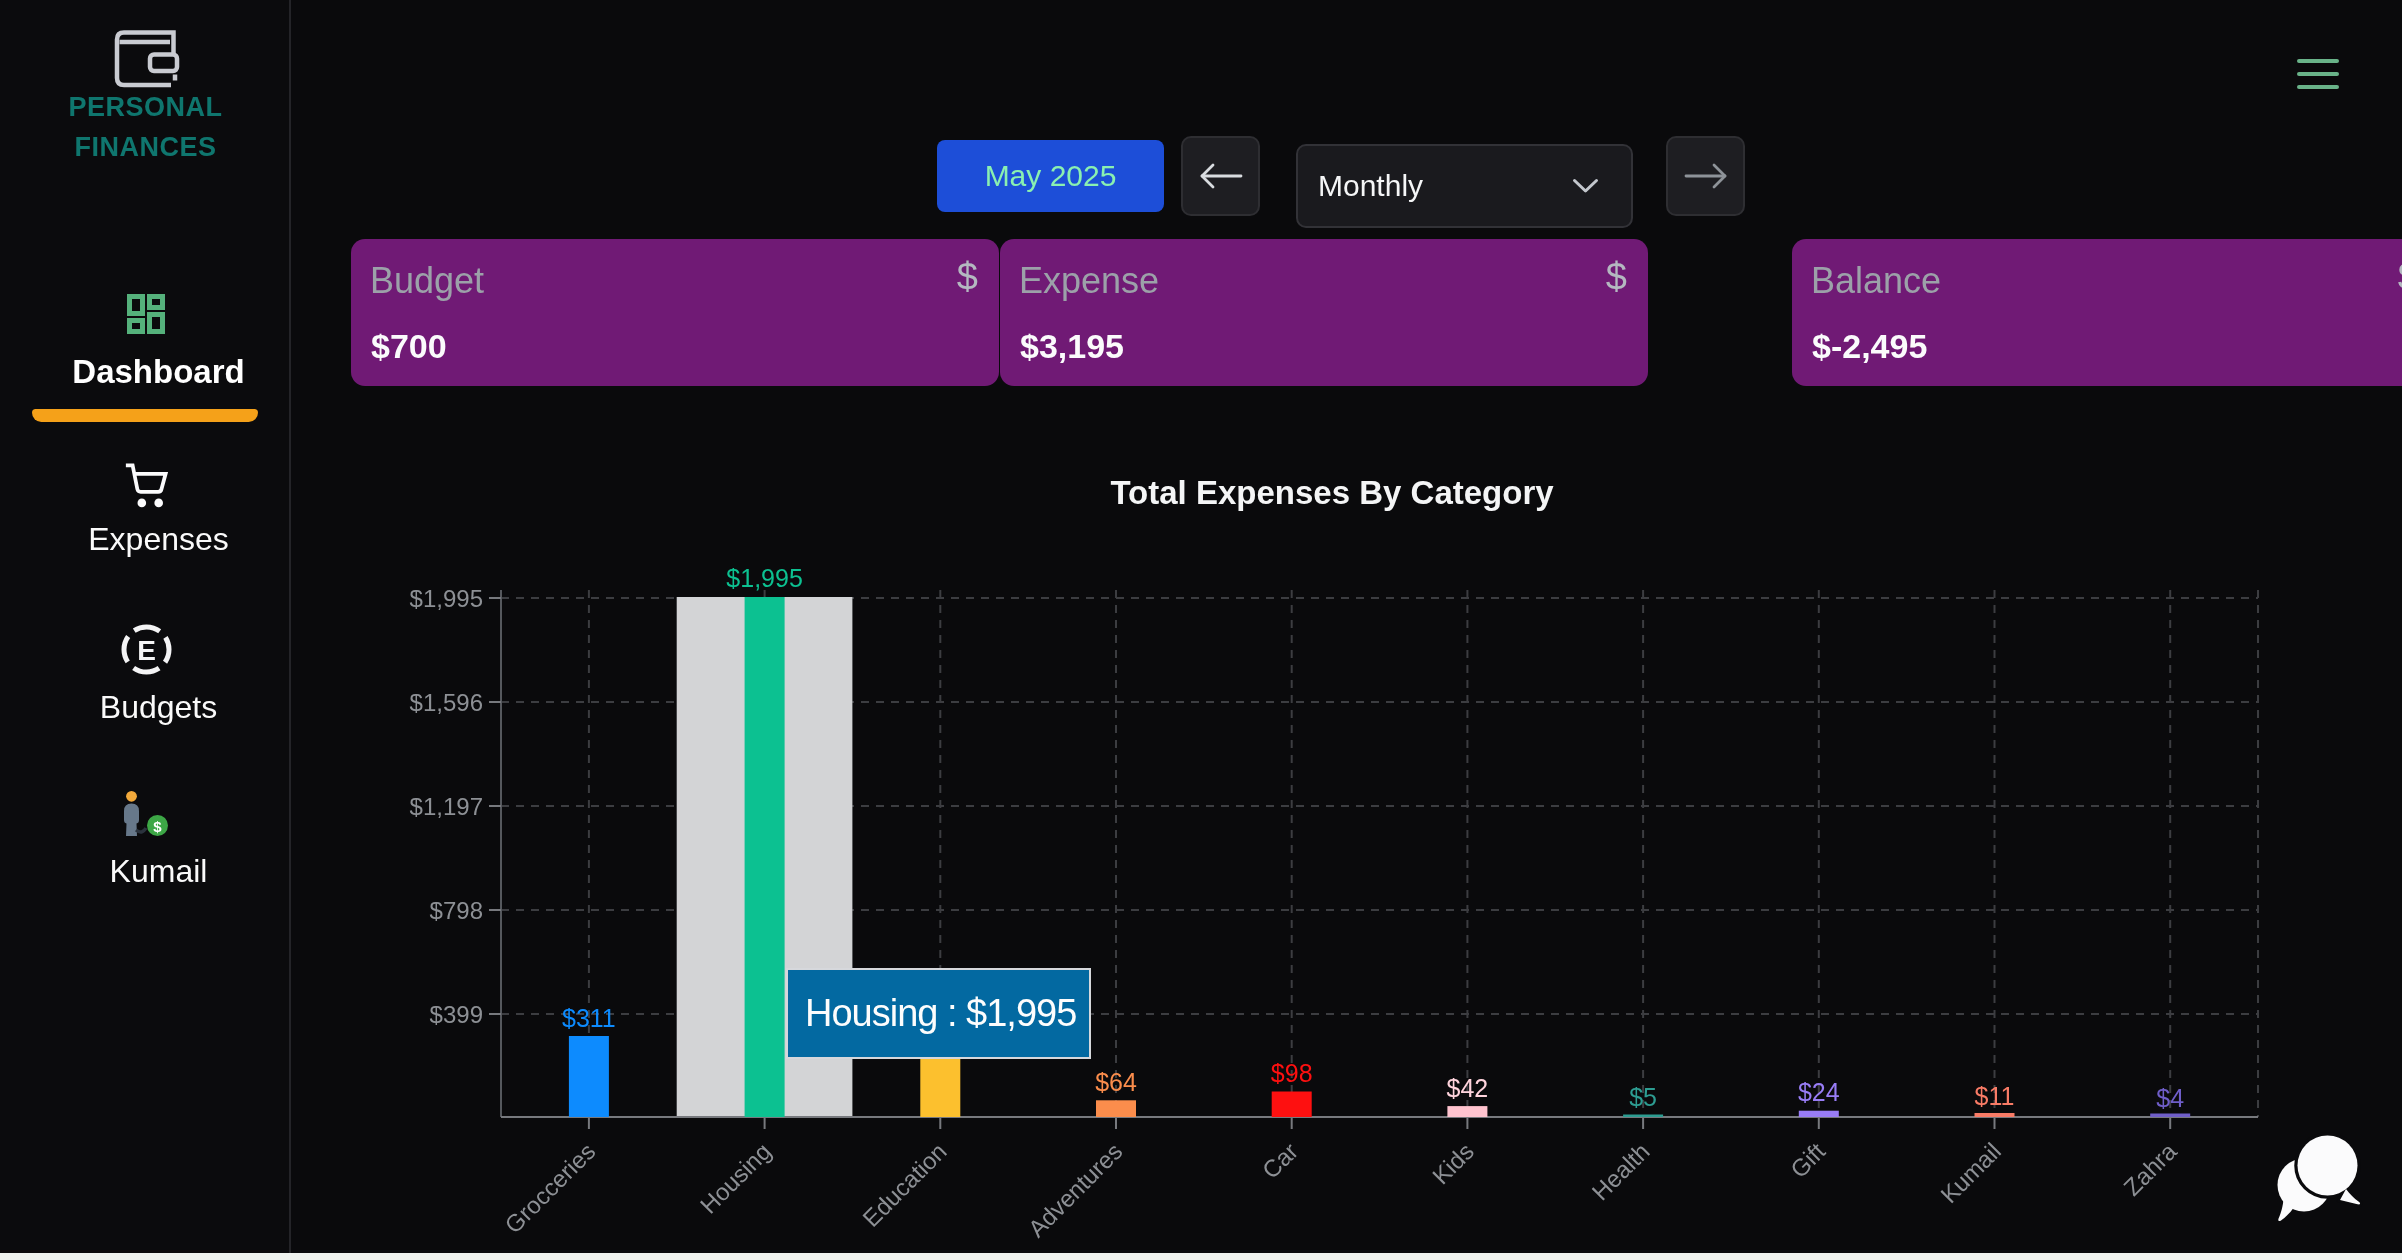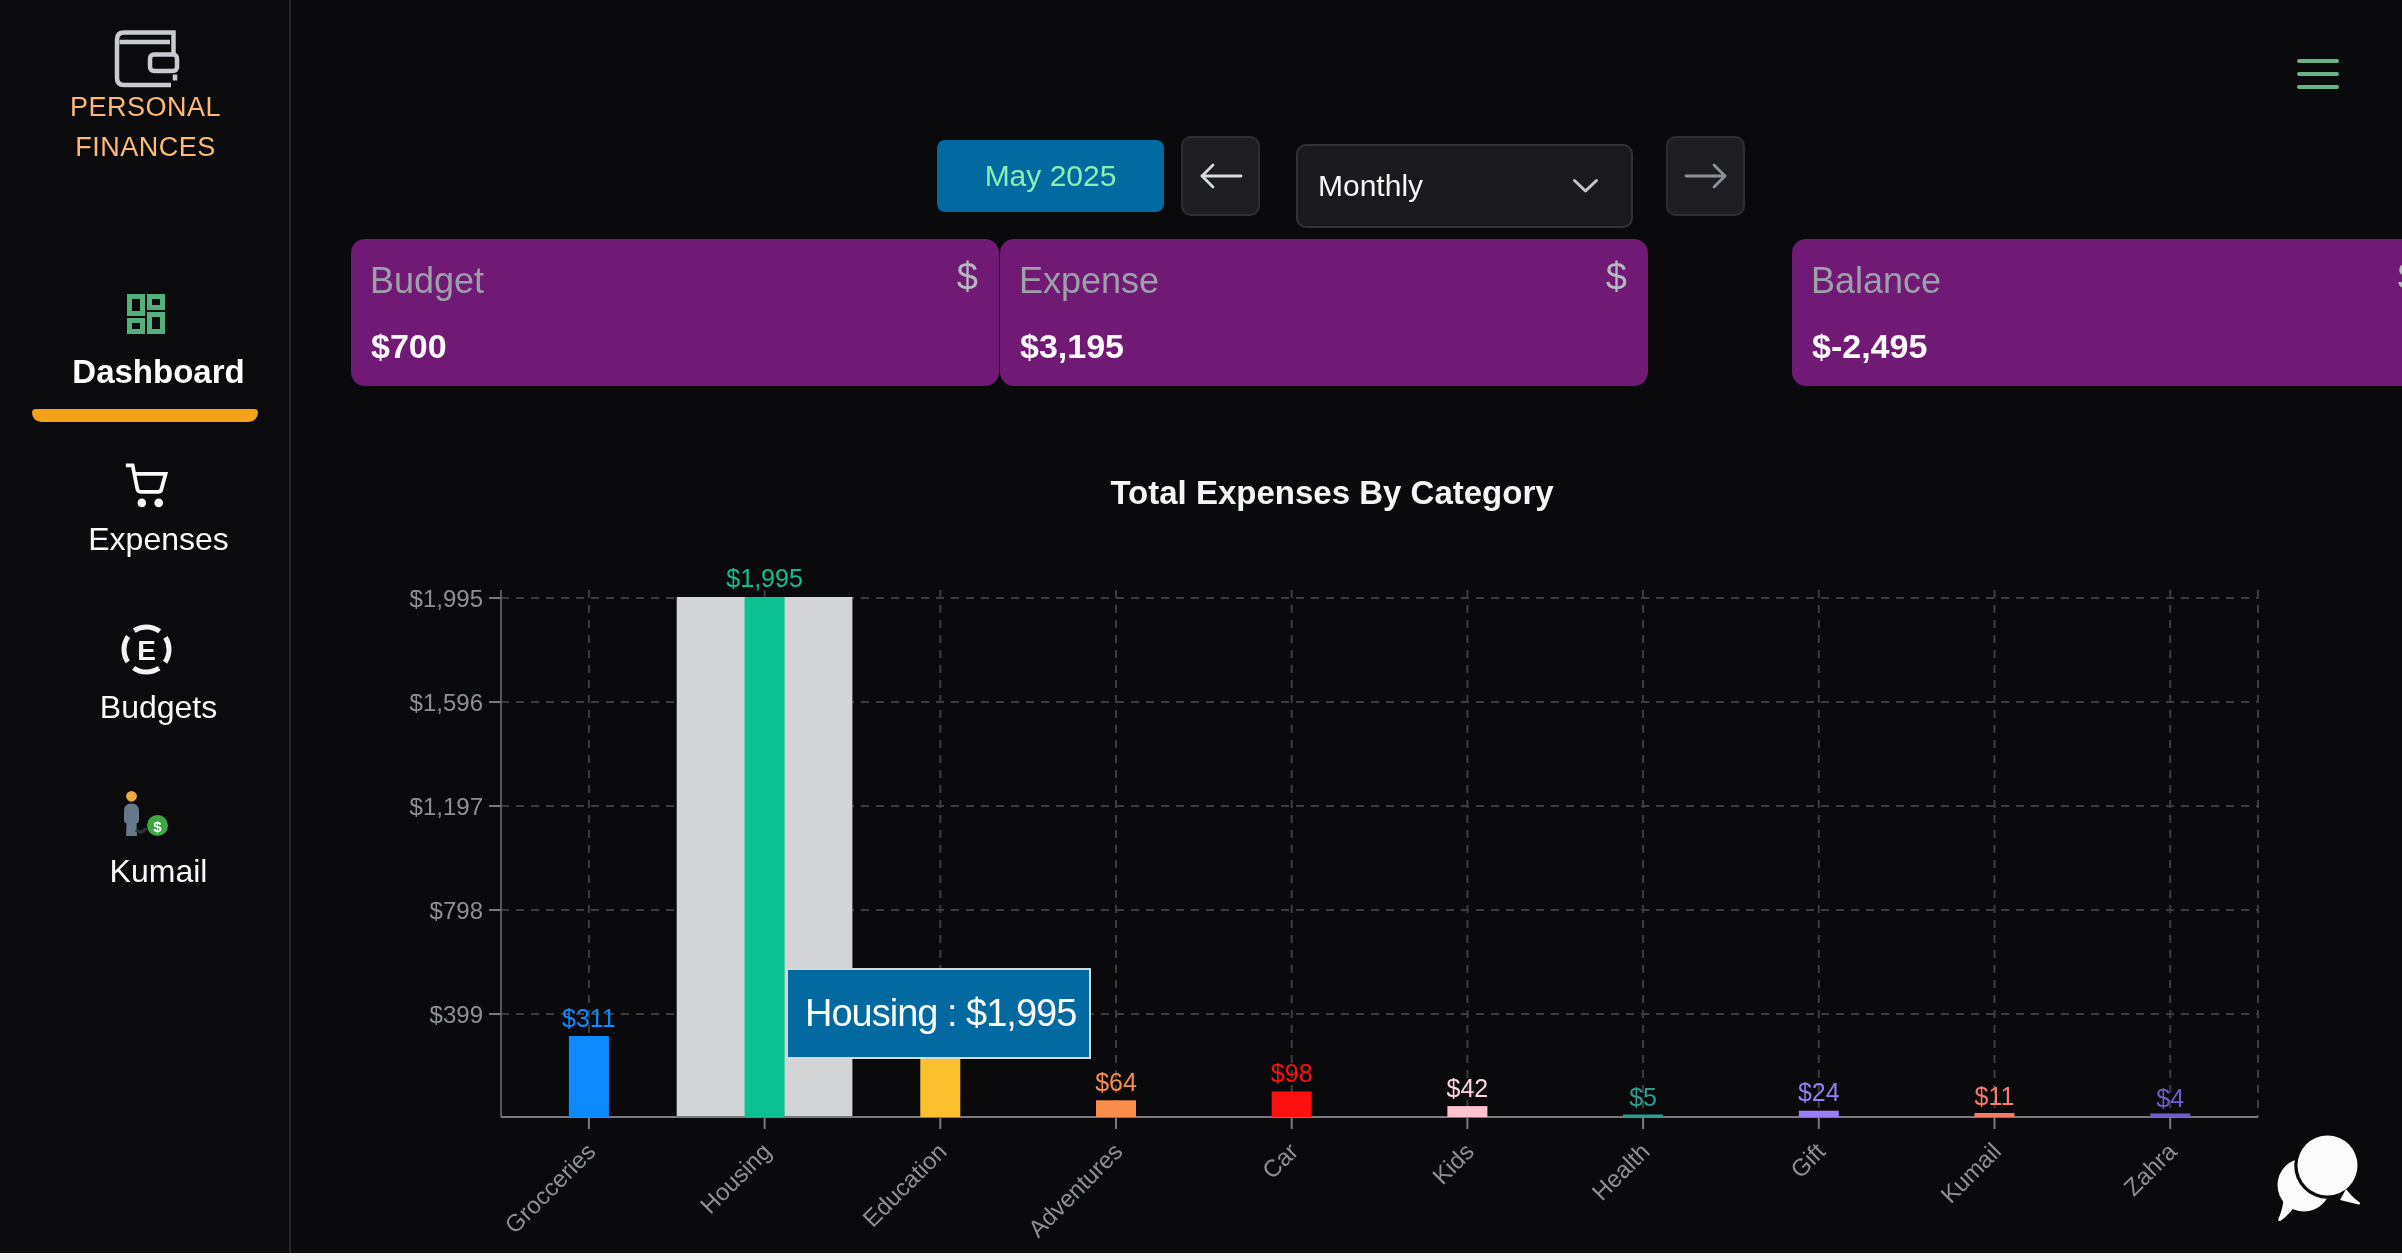--- a/index.html
+++ b/index.html
@@ -4,35 +4,35 @@
 <style>
   * { margin:0; padding:0; box-sizing:border-box; }
   html,body { width:2402px; height:1260px; background:#0a0a0c; overflow:hidden; }
   body { font-family:"Liberation Sans", sans-serif; position:relative; }
   .abs { position:absolute; }
 
   
   #sidebar { position:absolute; left:0; top:0; width:291px; height:1253px;
              background:#0b0b0d; border-right:2px solid #242428; }
   .sb-center { position:absolute; left:0; width:291px; text-align:center; }
-  #brand { top:87px; color:#fdba74; font-size:27px; font-weight:normal; line-height:40px; letter-spacing:0.5px;}
+  #brand { top:87px; color:#0f766e; font-size:27px; font-weight:bold; line-height:40px; letter-spacing:0.5px;}
   #dash-label { top:353px; left:13px; color:#ffffff; font-size:33px; font-weight:bold; }
   #underline { position:absolute; left:32px; top:409px; width:226px; height:13px;
                background:#f5a119; border-radius:4px 4px 10px 10px; }
   .nav-label { color:#fafafa; font-size:32px; font-weight:400; left:13px; }
   #lbl-exp { top:521px; }
   #lbl-bud { top:689px; }
   #lbl-deb { top:853px; }
 
   
   .ham { position:absolute; left:2297px; width:42px; height:4px; background:#69b389; border-radius:2px; }
 
   
   #btn-may { position:absolute; left:937px; top:140px; width:227px; height:72px;
-             background:#0369a1; border-radius:8px; color:#8af0b1; font-size:30px;
+             background:#1d4ed8; border-radius:8px; color:#8af0b1; font-size:30px;
              display:flex; align-items:center; justify-content:center; }
   .sq-btn { position:absolute; top:136px; width:79px; height:80px; background:#1e1e22; border:2px solid #2e2e32;
             border-radius:10px; display:flex; align-items:center; justify-content:center; }
   #btn-prev { left:1181px; }
   #btn-next { left:1666px; }
   #select { position:absolute; left:1296px; top:144px; width:337px; height:84px;
             background:#1a1a1e; border:2px solid #323237; border-radius:10px;
             display:flex; align-items:center; }
   #select span { color:#f5f6f7; font-size:30px; margin-left:20px; }
 

